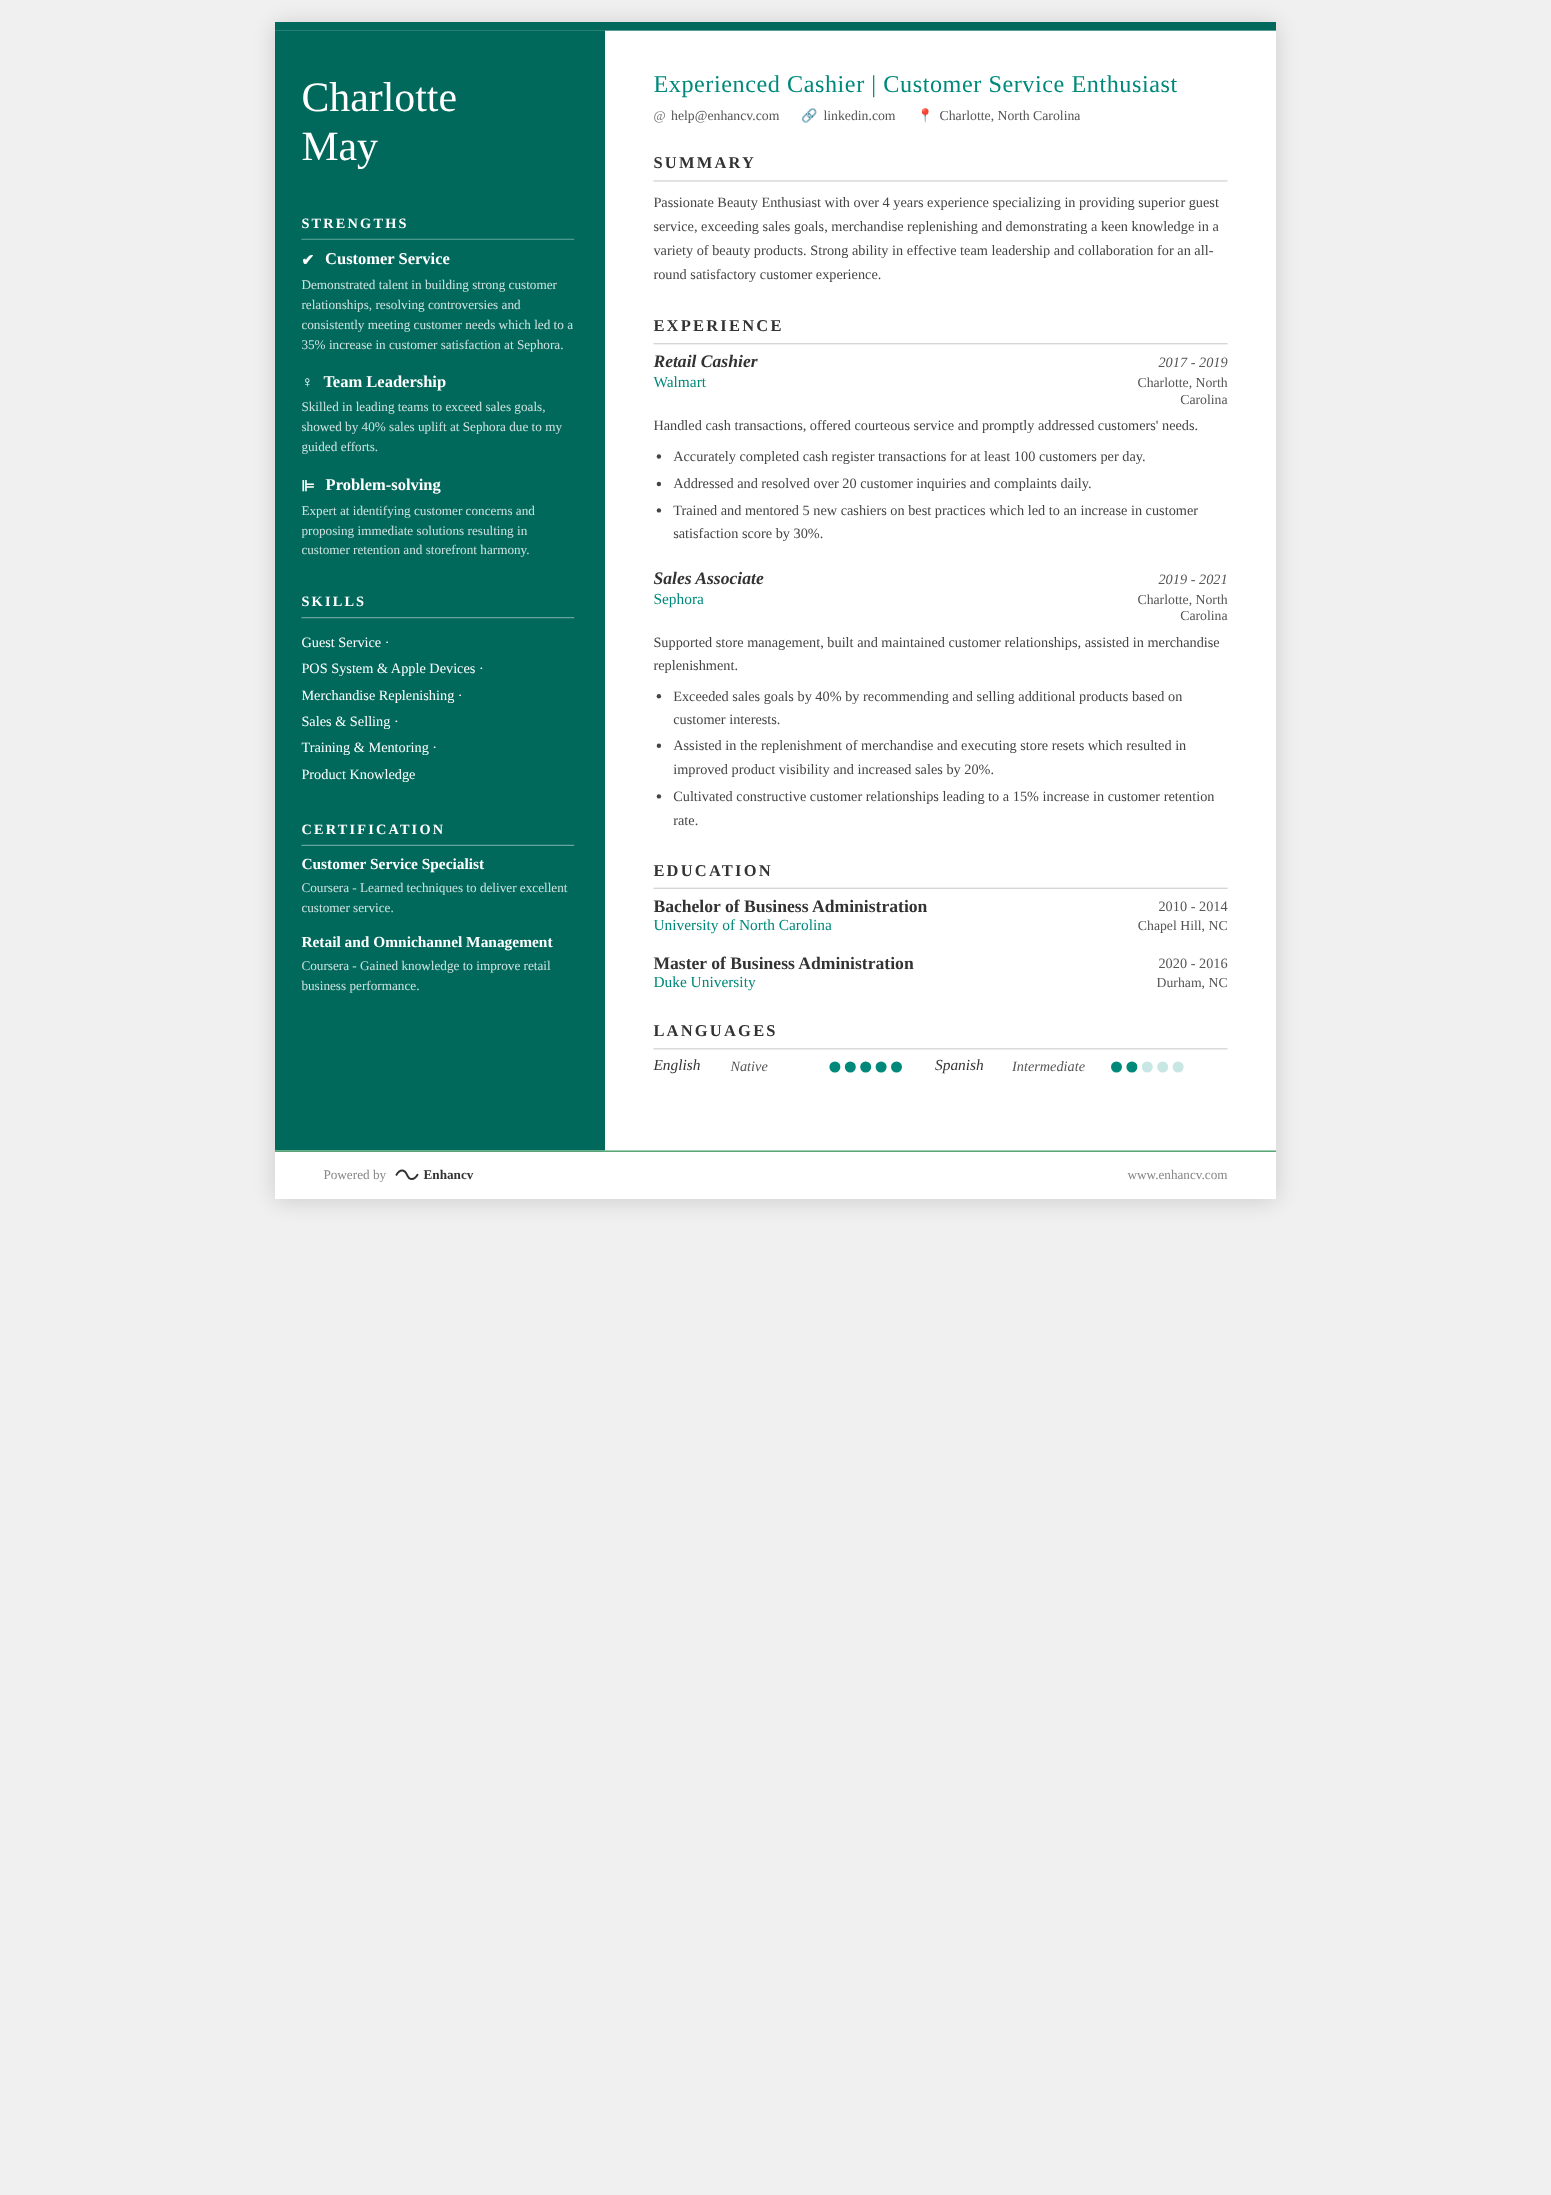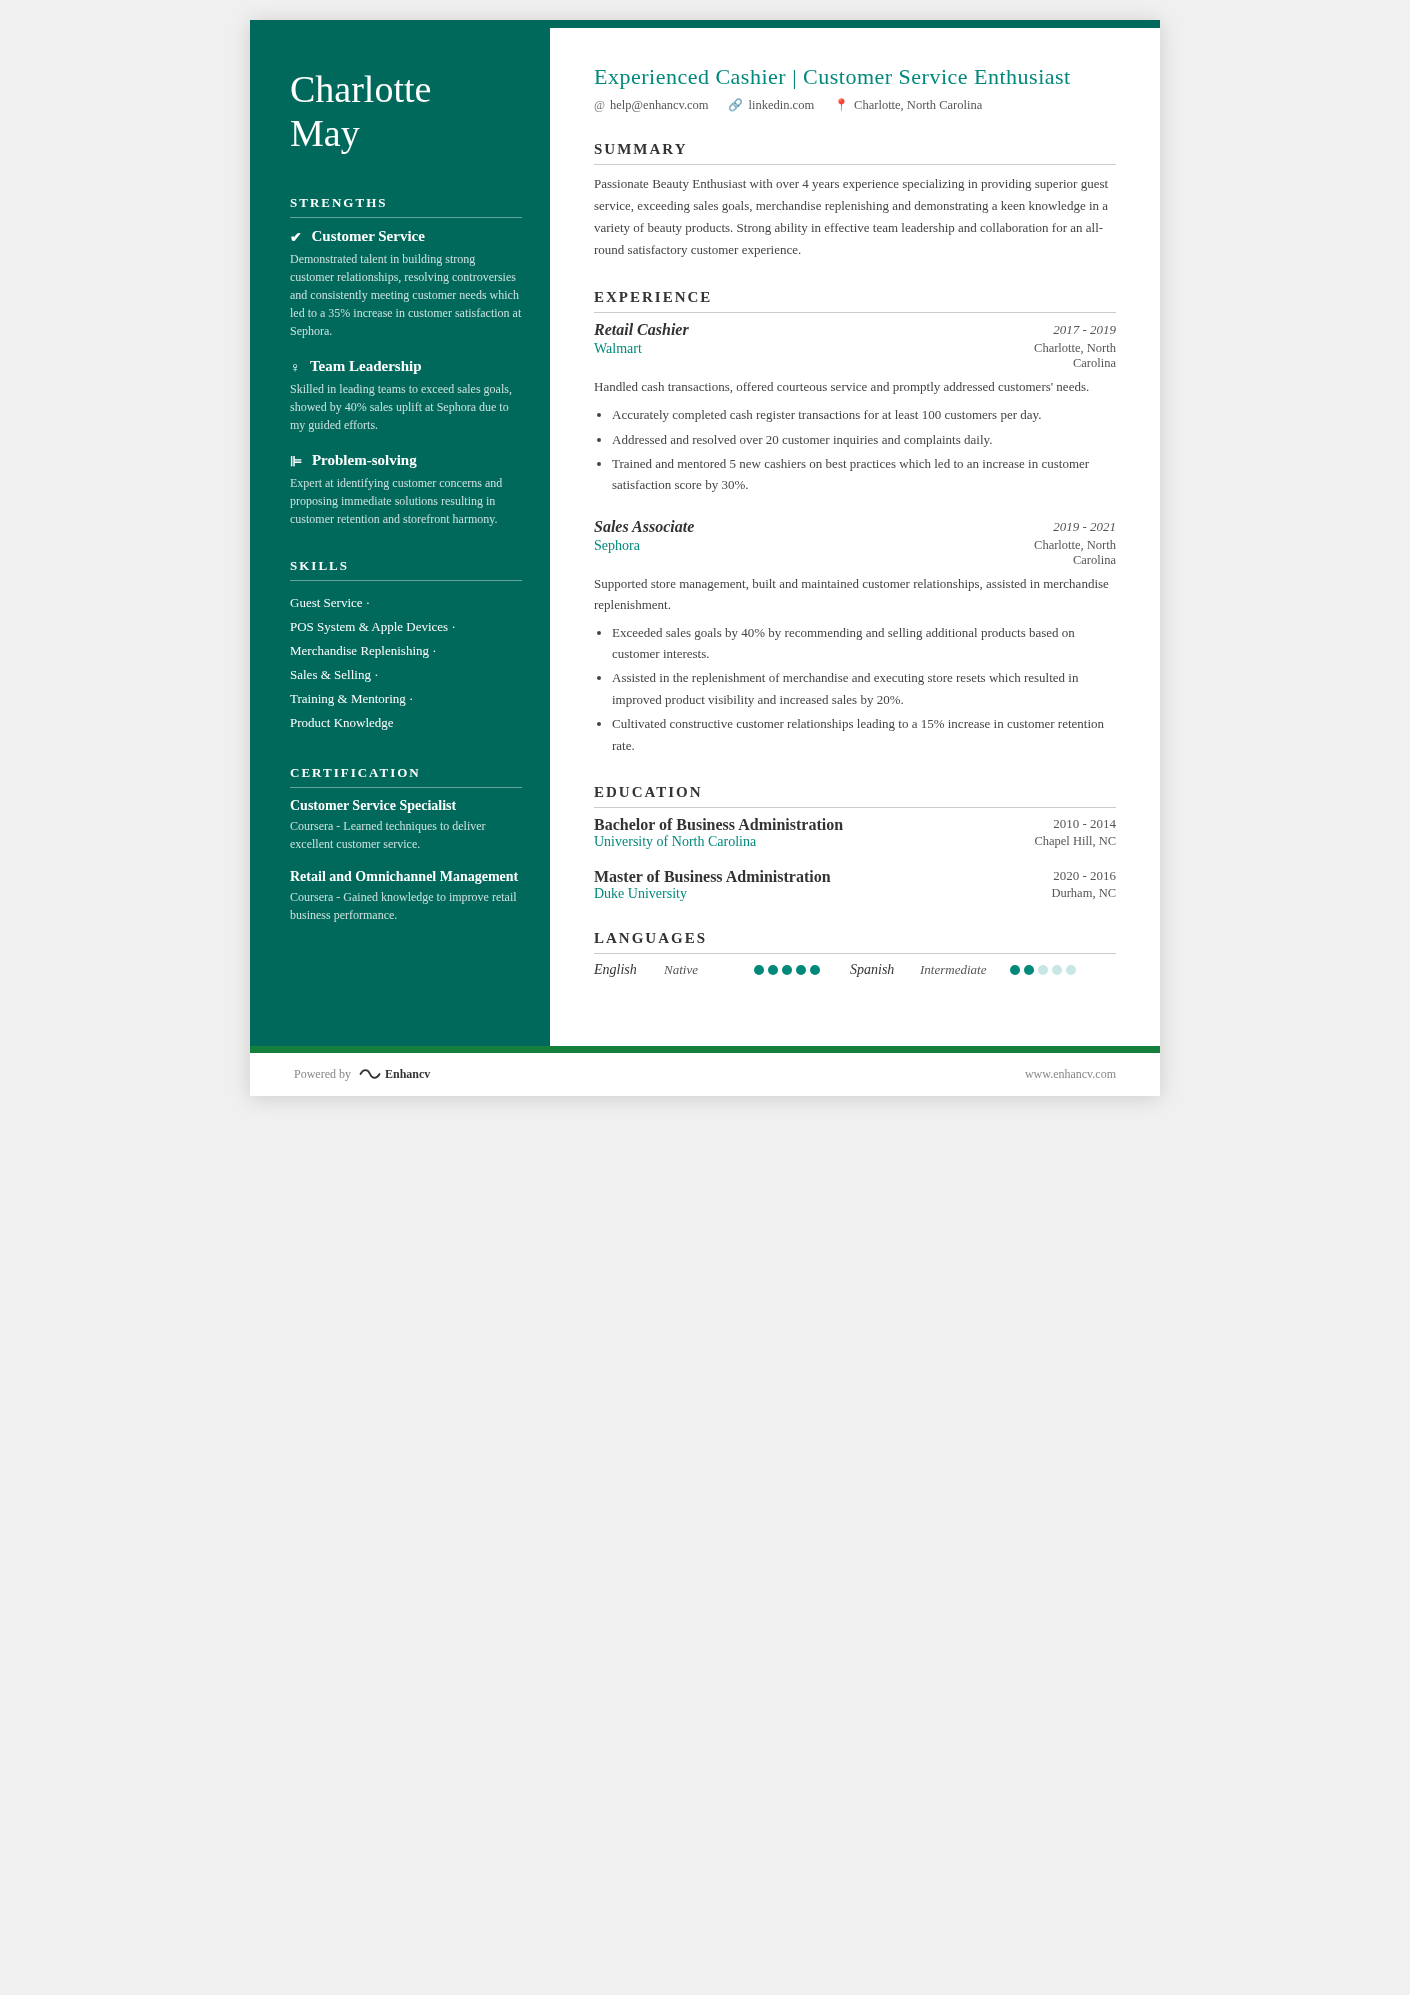--- a/index.html
+++ b/index.html
@@ -27,21 +27,21 @@
     .resume-body {
       display: flex;
       flex: 1;
     }
     
     .sidebar {
       width: 300px;
       min-width: 300px;
       background: #00695c;
       color: #fff;
-      padding: 40px 28px 40px 40px;
+      padding: 40px 28px 40px 24px;
     }
     .sidebar-name {
       font-size: 38px;
       font-weight: 300;
       line-height: 1.15;
       color: #fff;
       margin-bottom: 40px;
     }
     .sidebar-section-title {
       font-size: 13px;
@@ -264,21 +264,21 @@
     }
     .dot-filled {
       background: #00897b;
     }
     .dot-empty {
       background: #c8e6e3;
     }
     
     .footer {
       background: #fff;
-      border-top: 7px solid #15803d;
+      border-top: 1px solid #15803d;
       padding: 14px 44px;
       display: flex;
       justify-content: space-between;
       align-items: center;
     }
     .footer-left {
       display: flex;
       align-items: center;
       gap: 8px;
       font-size: 12px;

